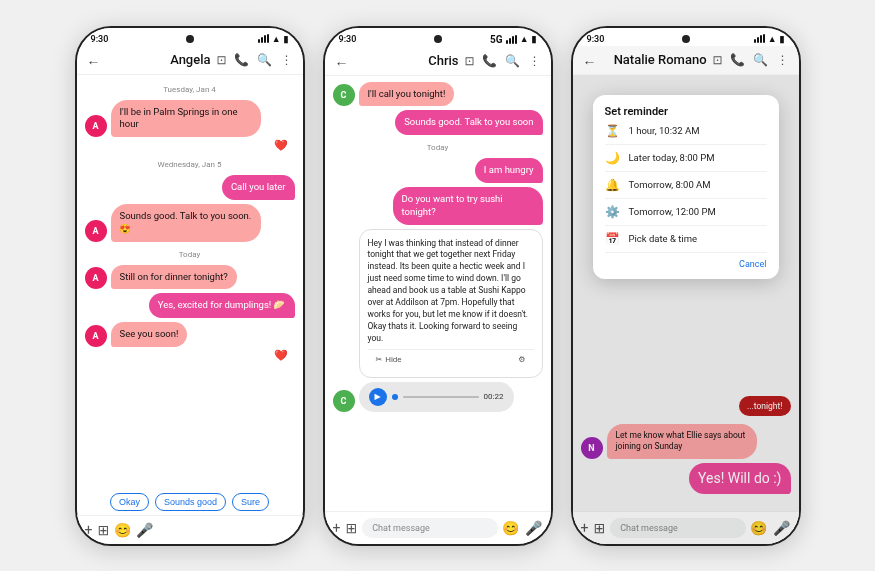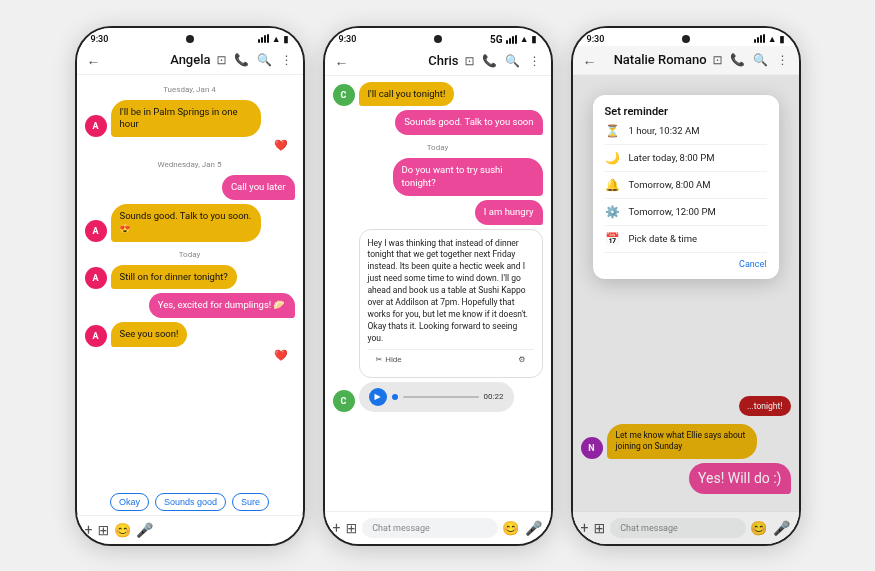--- a/index.html
+++ b/index.html
@@ -143,21 +143,21 @@
 
     .bubble {
       max-width: 150px;
       padding: 6px 9px;
       border-radius: 16px;
       font-size: 9.5px;
       line-height: 1.35;
     }
 
     .bubble.incoming {
-      background: #eab308;
+      background: #fca5a5;
       color: #111;
       border-bottom-left-radius: 4px;
     }
 
     .bubble.outgoing {
       background: #ec4899;
       color: #fff;
       border-bottom-right-radius: 4px;
     }
 
@@ -455,25 +455,25 @@
       <div class="bubble incoming">I'll call you tonight!</div>
     </div>
 
     <div class="msg-row outgoing">
       <div class="bubble outgoing">Sounds good. Talk to you soon</div>
     </div>
 
     <div class="date-label">Today</div>
 
     <div class="msg-row outgoing">
+      <div class="bubble outgoing">I am hungry</div>
+    </div>
+
+    <div class="msg-row outgoing">
       <div class="bubble outgoing">Do you want to try sushi tonight?</div>
-    </div>
-
-    <div class="msg-row outgoing">
-      <div class="bubble outgoing">I am hungry</div>
     </div>
 
     <div class="msg-row incoming">
       <div style="width:22px;flex-shrink:0;"></div>
       <div class="long-message-bubble">
         Hey I was thinking that instead of dinner tonight that we get together next Friday instead. Its been quite a hectic week and I just need some time to wind down.  I'll go ahead and book us a table at Sushi Kappo over at Addilson at 7pm.  Hopefully that works for you, but let me know if it doesn't. Okay thats it. Looking forward to seeing you.
         <div class="hide-bar">
           <span style="display:flex;align-items:center;gap:3px;">✂ <span>Hide</span></span>
           <span>⚙</span>
         </div>

